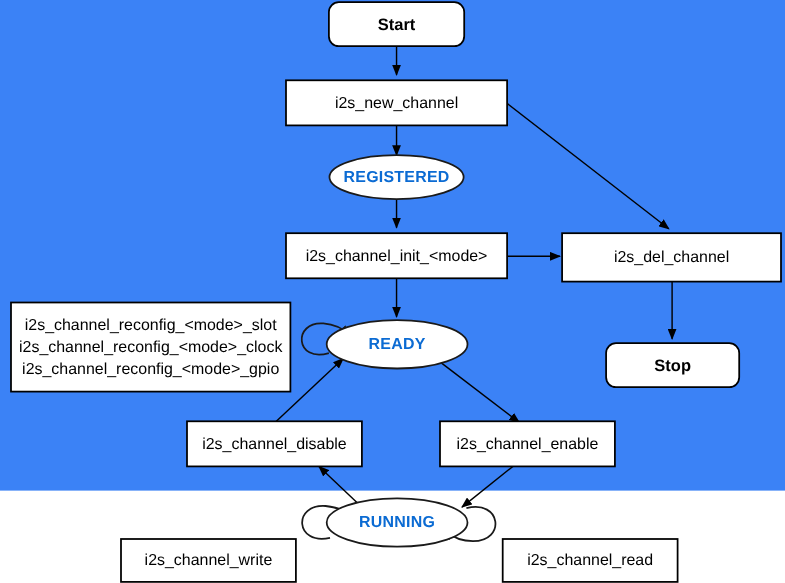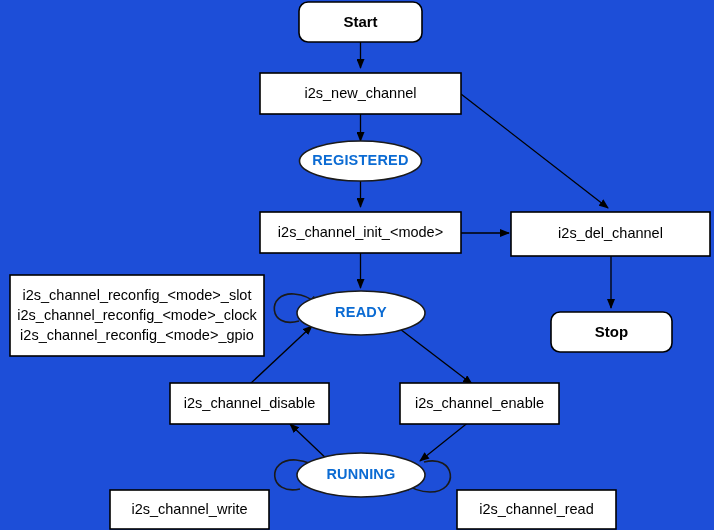--- a/index.html
+++ b/index.html
@@ -9,22 +9,22 @@
   }
   body {
     width: 714px;
     height: 530px;
     font-family: "Liberation Sans", sans-serif;
     overflow: hidden;
   }
   #diagram-root {
     position: relative;
     width: 714px;
-    height: 530px;
-    background: #1d4ed8;
+    height: 446px;
+    background: #3b82f6;
   }
   svg#flow-svg {
     position: absolute;
     top: 0;
     left: 0;
     width: 714px;
     height: 530px;
     display: block;
   }
   .node-box {

